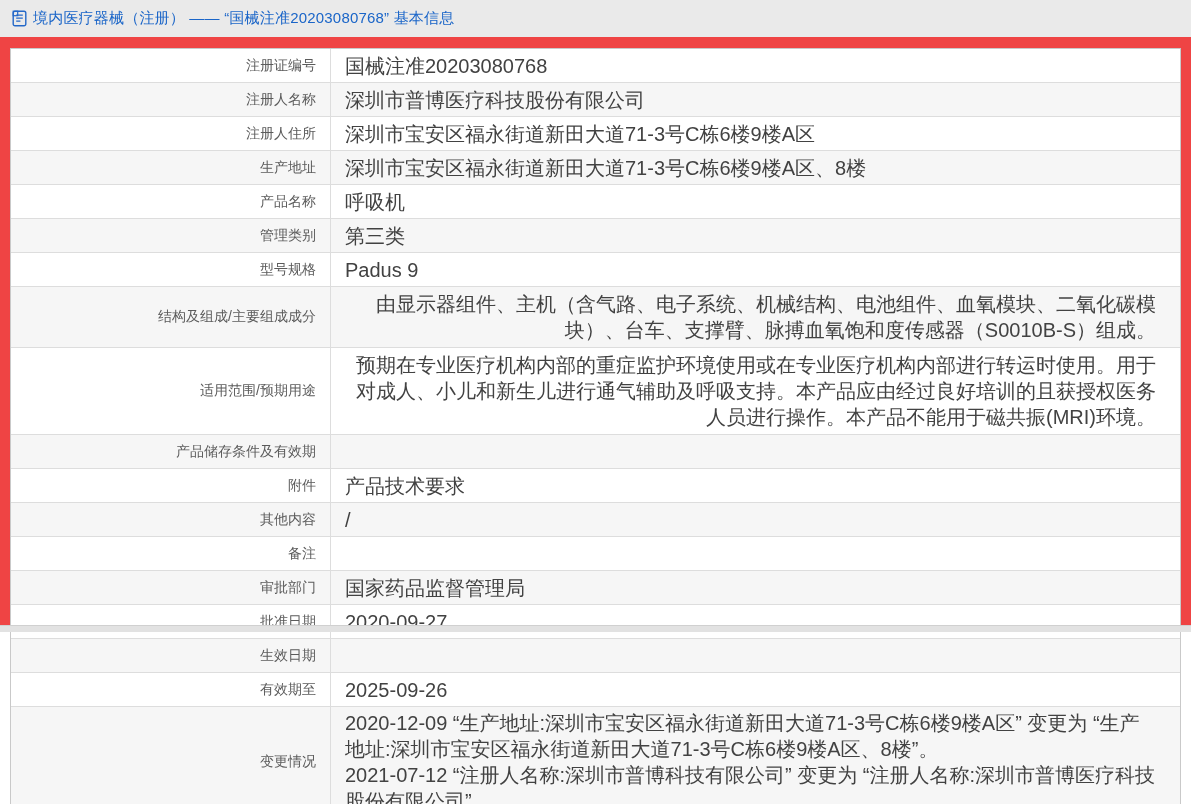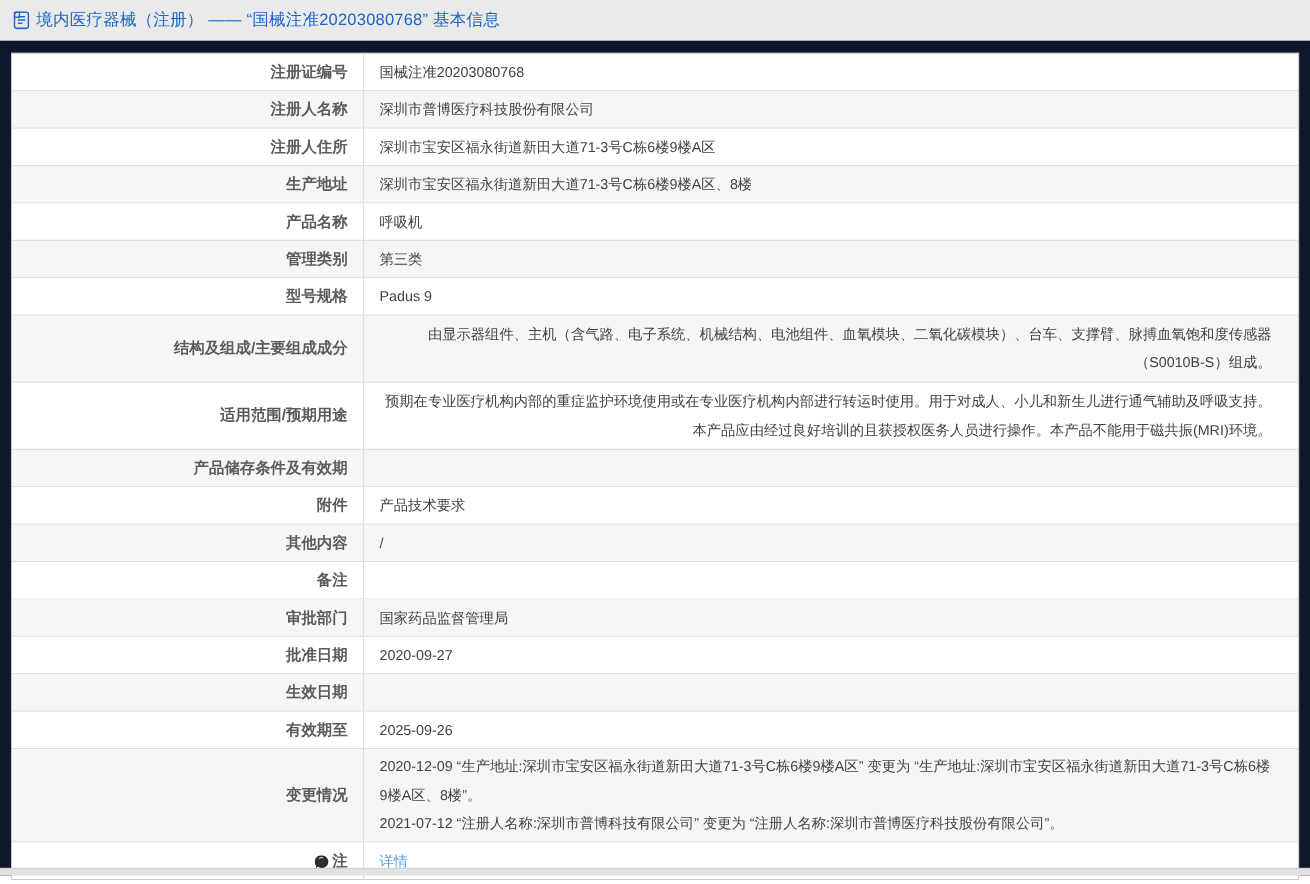--- a/index.html
+++ b/index.html
@@ -1,35 +1,35 @@
 <!DOCTYPE html>
 <html><head>
 <meta charset="utf-8">
 <style>
   * { margin:0; padding:0; box-sizing:border-box; }
   html,body { width:1191px; height:804px; overflow:hidden; background:#ffffff;
     font-family:"Liberation Sans","DejaVu Sans",sans-serif; }
-  .page { position:relative; width:1191px; height:796px; background:#0f172a; }
+  .page { position:relative; width:1191px; height:632px; background:#ef4444; }
 
   
   .topbar { height:37px; background:#eaeaea; display:flex; align-items:center; padding:0 12px; }
   .doc-icon { display:inline-flex; align-items:center; margin-right:6px; }
   .topbar-title { color:#1a65c8; font-size:15px; letter-spacing:0.2px; white-space:nowrap; }
 
   
   .table-wrap { position:absolute; left:10px; top:48px; width:1171px; border:1px solid #c9c9c9; background:#fff; }
   .row { display:flex; align-items:stretch; border-bottom:1px solid #dddddd; background:#ffffff; }
   .row:last-child { border-bottom:none; }
   .row:nth-child(even) { background:#f6f6f6; }
 
   .cell-label { width:320px; min-width:320px; border-right:1px solid #dddddd;
     display:flex; align-items:center; justify-content:flex-end;
-    padding:0 14px 0 8px; color:#5b5b5b; font-size:14px; min-height:33px; text-align:center;font-weight:bold; }
+    padding:0 14px 0 8px; color:#5b5b5b; font-size:14px; min-height:33px; text-align:center; }
   .cell-value { flex:1; display:flex; align-items:center;
-    padding:0 24px 0 14px; color:#424242; font-size:13px; min-height:33px; line-height:26px; }
+    padding:0 24px 0 14px; color:#424242; font-size:20px; min-height:33px; line-height:26px; }
   .cell-value.multi { display:block; padding-top:3px; padding-bottom:3px; }
   .cell-value.tall { padding-top:4px; padding-bottom:4px;text-align:right; }
 
   .note-icon { display:inline-flex; align-items:center; margin-right:3px; position:relative; top:1px; }
   .detail-link { color:#59a0e8; text-decoration:none; cursor:pointer;font-family:Liberation Serif, serif; }
 
   
   .bottom-strip { position:absolute; left:0; bottom:0; width:1191px; height:7px;
     background:#e2e2e2; border-top:1px solid #d0d0d0; }
 </style>

